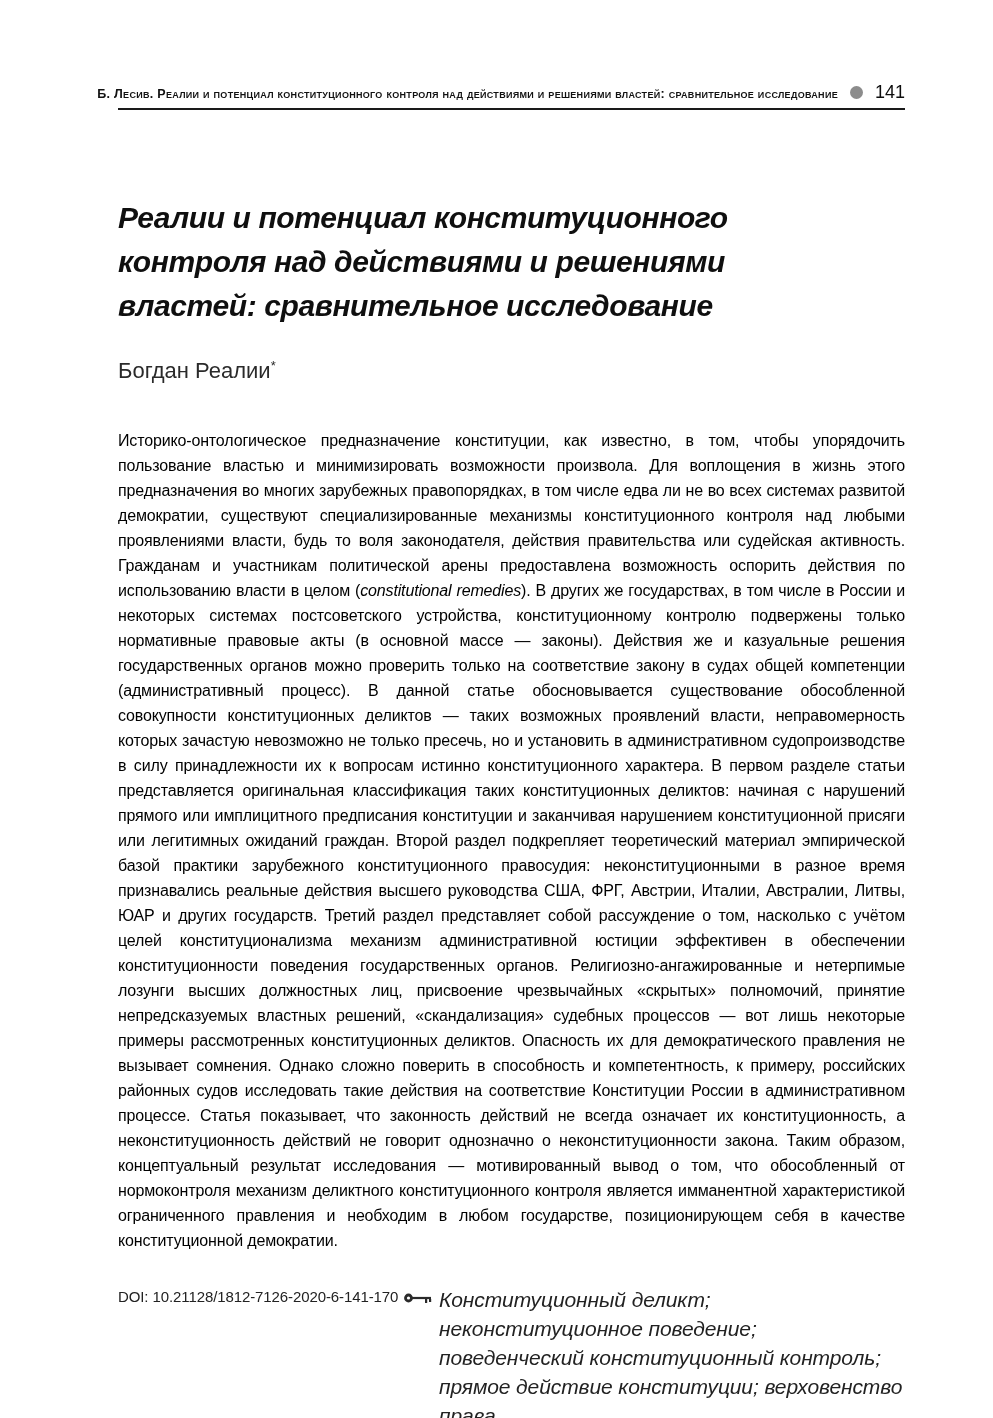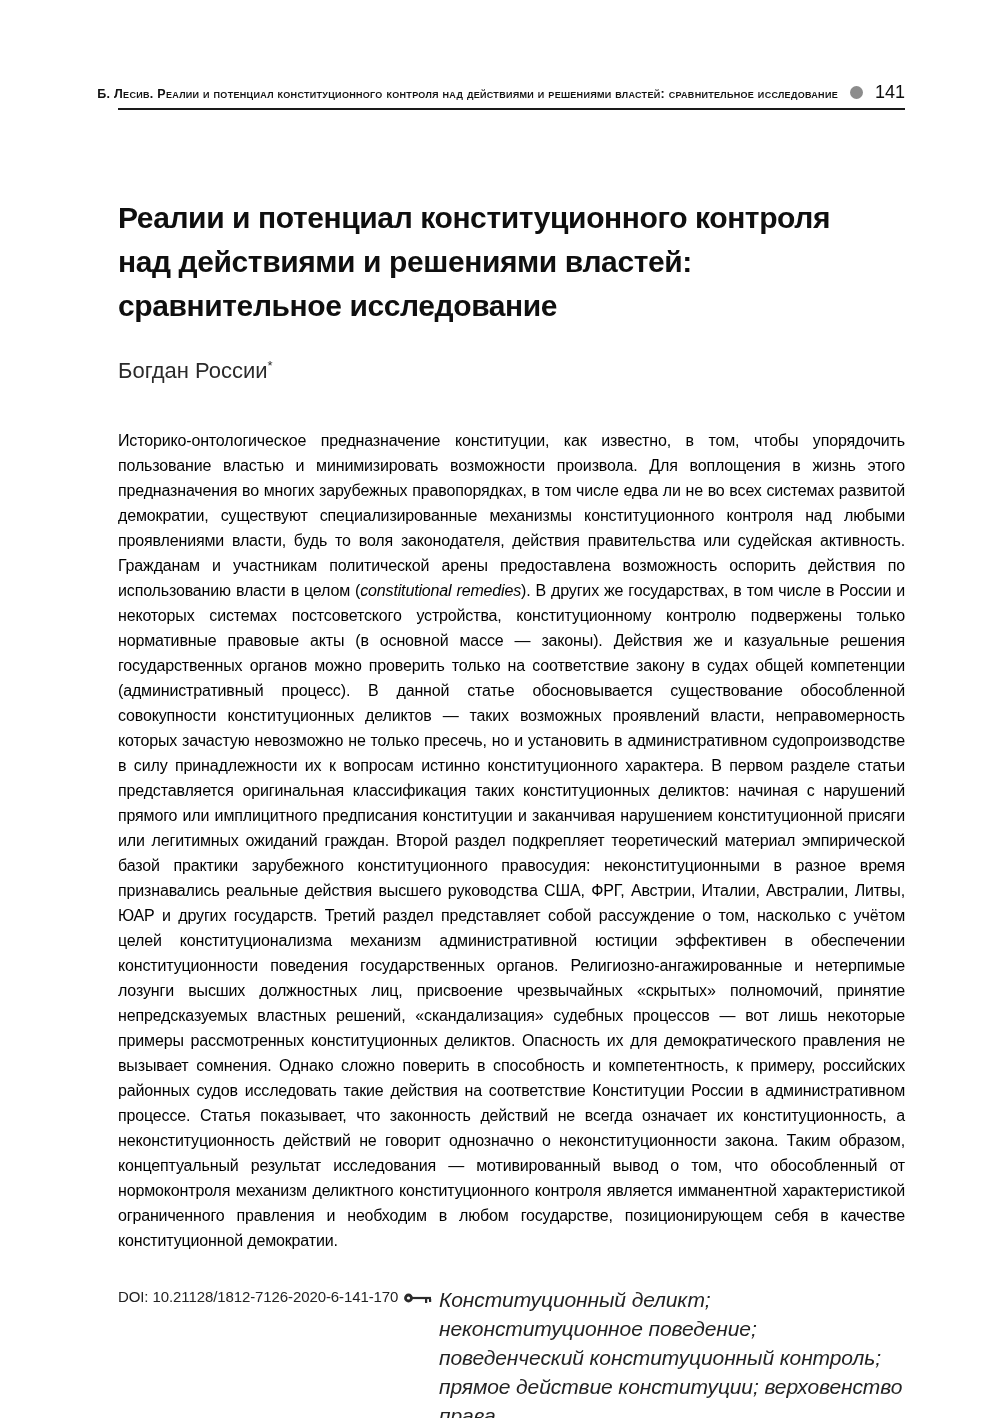--- a/index.html
+++ b/index.html
@@ -55,20 +55,21 @@
   }
   
   .article-title {
     margin-top: 86px;
     max-width: 730px;
     font-size: 30px;
     line-height: 44px;
     font-weight: 700;
     letter-spacing: -0.4px;
     color: #0f0f0f;
+    font-style: italic;
   }
   .author-line {
     margin-top: 30px;
     font-size: 22px;
     font-weight: 400;
     color: #2a2a2a;
   }
   .author-line sup {
     font-size: 13px;
     vertical-align: super;
@@ -145,21 +146,21 @@
     <div class="running-head-row">
       <span class="running-head">Б. Лесив. Реалии и потенциал конституционного контроля над действиями и решениями властей: сравнительное исследование</span>
       <span class="head-bullet"></span>
       <span class="page-number">141</span>
     </div>
     <hr class="head-rule">
 
     <h1 class="article-title">Реалии и потенциал конституционного контроля над действиями и решениями властей: сравнительное исследование</h1>
 
     <div class="author-line">
-      <span>Богдан России</span><sup>*</sup>
+      <span>Богдан Реалии</span><sup>*</sup>
     </div>
 
     <p class="abstract"><span>Историко-онтологическое предназначение конституции, как известно, в том, чтобы упорядочить пользование властью и минимизировать возможности произвола. Для воплощения в жизнь этого предназначения во многих зарубежных правопорядках, в том числе едва ли не во всех системах развитой демократии, существуют специализированные механизмы конституционного контроля над любыми проявлениями власти, будь то воля законодателя, действия правительства или судейская активность. Гражданам и участникам политической арены предоставлена возможность оспорить действия по использованию власти в целом (</span><span class="em">constitutional remedies</span><span>). В других же государствах, в том числе в России и некоторых системах постсоветского устройства, конституционному контролю подвержены только нормативные правовые акты (в основной массе — законы). Действия же и казуальные решения государственных органов можно проверить только на соответствие закону в судах общей компетенции (административный процесс). В данной статье обосновывается существование обособленной совокупности конституционных деликтов — таких возможных проявлений власти, неправомерность которых зачастую невозможно не только пресечь, но и установить в административном судопроизводстве в силу принадлежности их к вопросам истинно конституционного характера. В первом разделе статьи представляется оригинальная классификация таких конституционных деликтов: начиная с нарушений прямого или имплицитного предписания конституции и заканчивая нарушением конституционной присяги или легитимных ожиданий граждан. Второй раздел подкрепляет теоретический материал эмпирической базой практики зарубежного конституционного правосудия: неконституционными в разное время признавались реальные действия высшего руководства США, ФРГ, Австрии, Италии, Австралии, Литвы, ЮАР и других государств. Третий раздел представляет собой рассуждение о том, насколько с учётом целей конституционализма механизм административной юстиции эффективен в обеспечении конституционности поведения государственных органов. Религиозно-ангажированные и нетерпимые лозунги высших должностных лиц, присвоение чрезвычайных «скрытых» полномочий, принятие непредсказуемых властных решений, «скандализация» судебных процессов — вот лишь некоторые примеры рассмотренных конституционных деликтов. Опасность их для демократического правления не вызывает сомнения. Однако сложно поверить в способность и компетентность, к примеру, российских районных судов исследовать такие действия на соответствие Конституции России в административном процессе. Статья показывает, что законность действий не всегда означает их конституционность, а неконституционность действий не говорит однозначно о неконституционности закона. Таким образом, концептуальный результат исследования — мотивированный вывод о том, что обособленный от нормоконтроля механизм деликтного конституционного контроля является имманентной характеристикой ограниченного правления и необходим в любом государстве, позиционирующем себя в качестве конституционной демократии.</span></p>
 
     <div class="meta-row">
       <div class="doi">DOI: 10.21128/1812-7126-2020-6-141-170</div>
       <div class="key-icon-wrap">
         <svg width="30" height="14" viewBox="0 0 30 14" aria-hidden="true">
           <circle cx="5.5" cy="7" r="4.4" fill="#2a2a2a"></circle>
           <circle cx="5.5" cy="7" r="1.6" fill="#ffffff"></circle>

